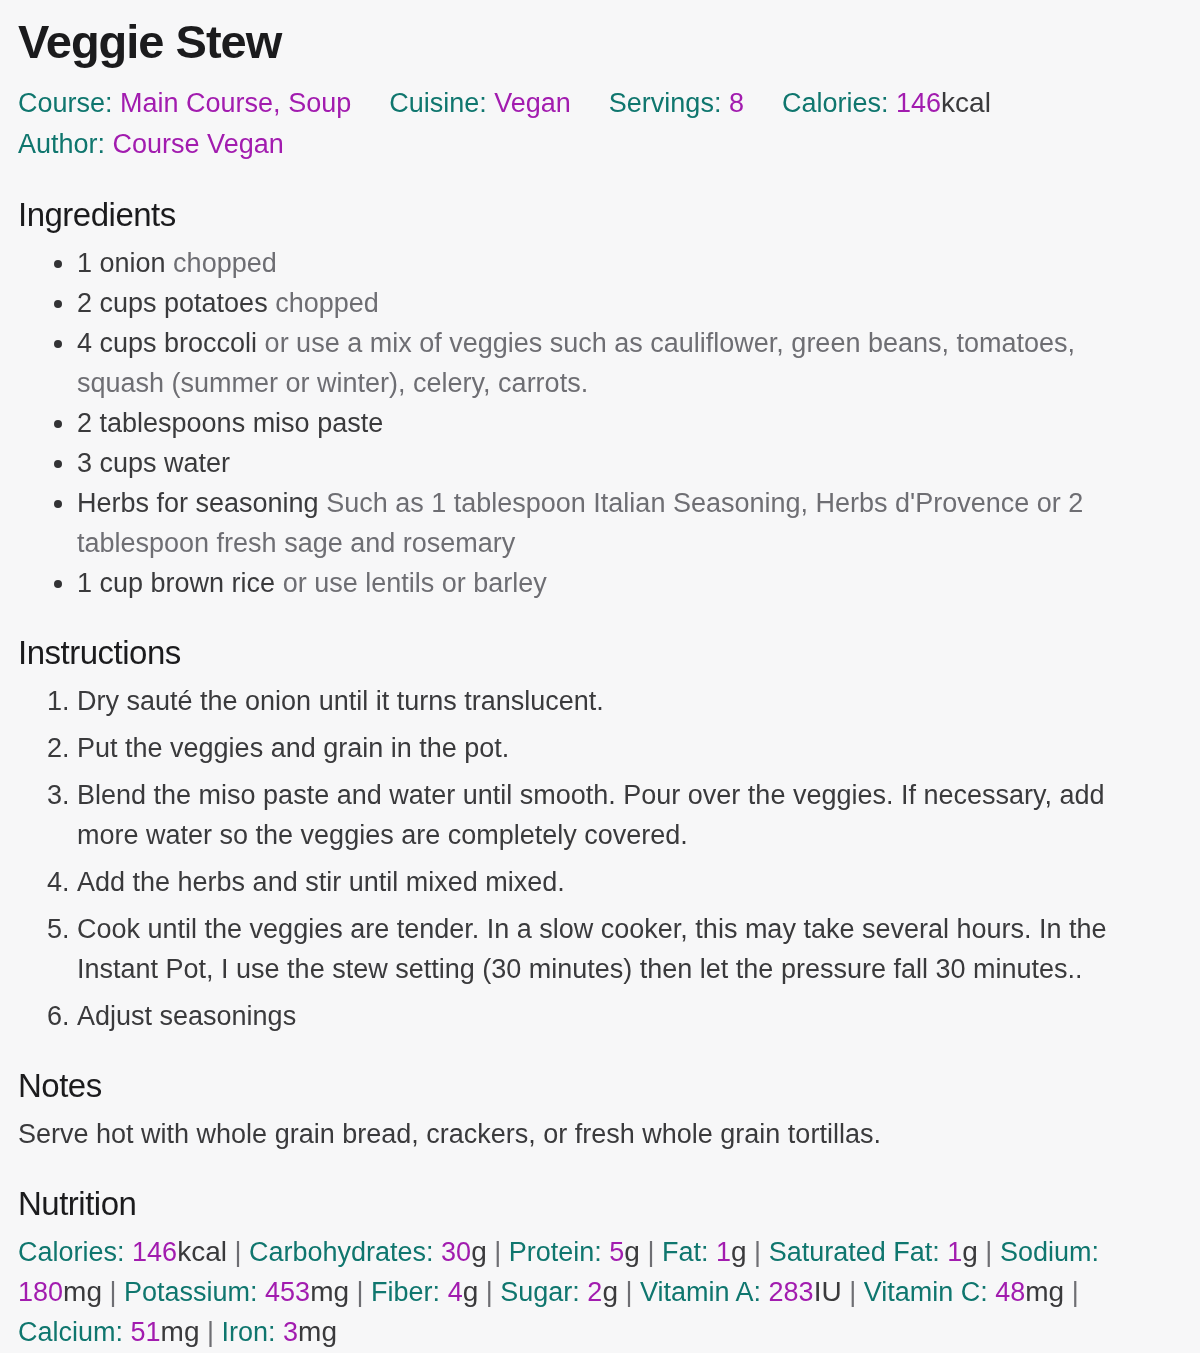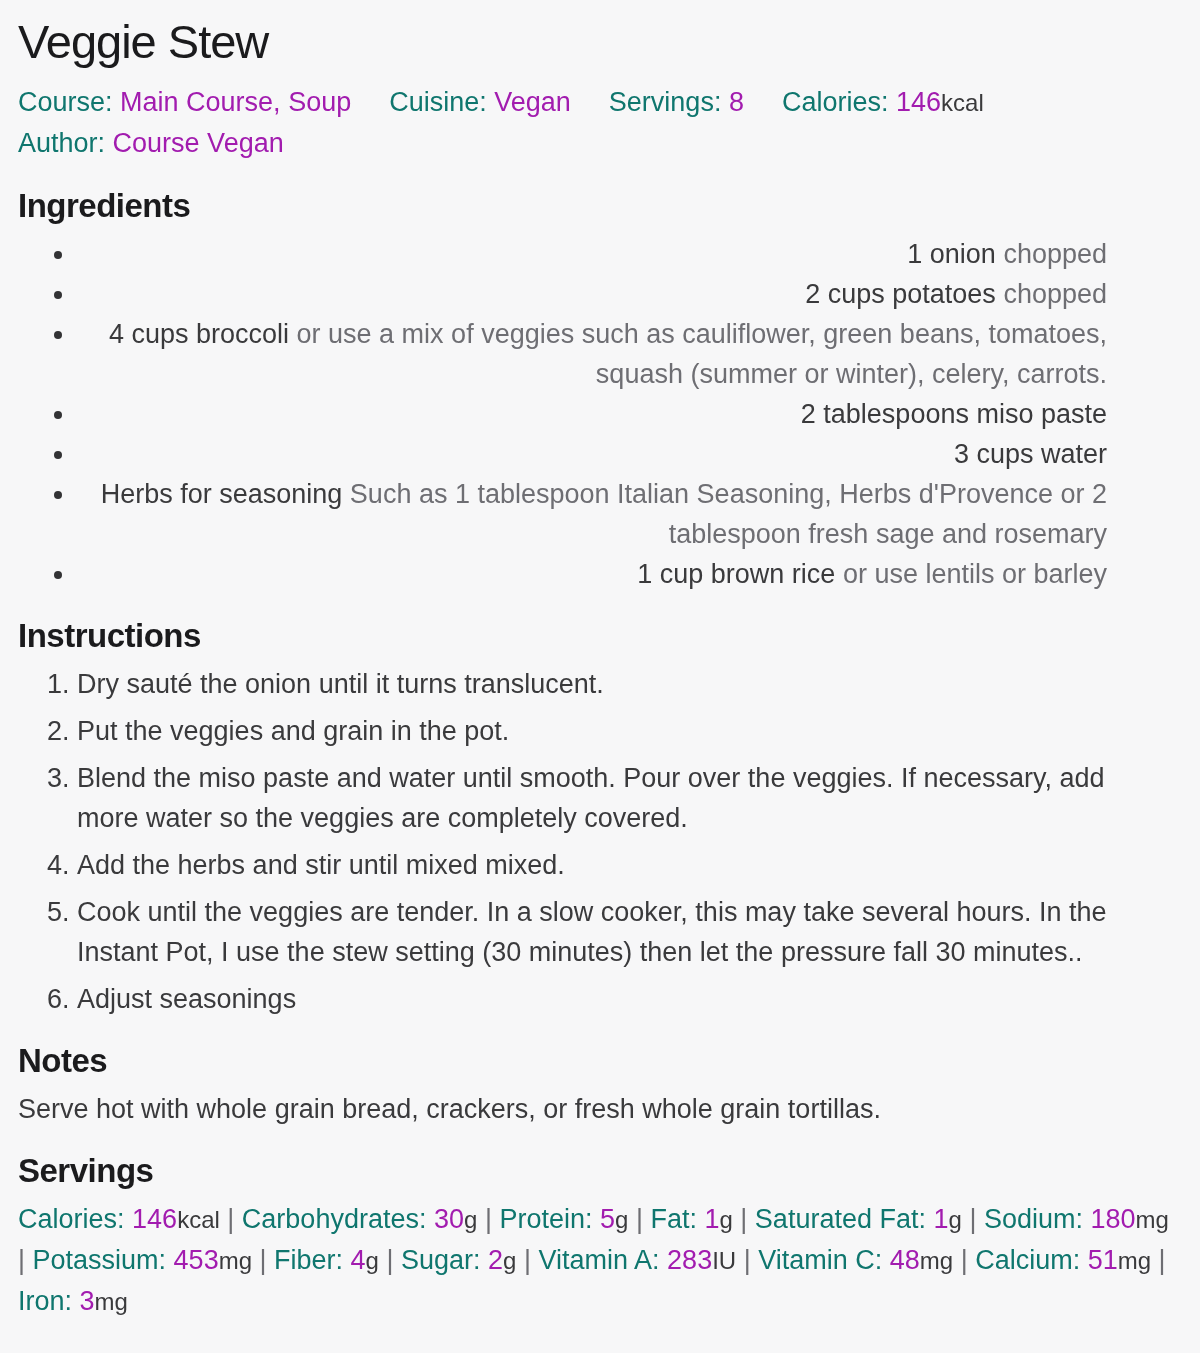--- a/index.html
+++ b/index.html
@@ -12,47 +12,46 @@
     box-sizing: border-box;
     padding: 0 18px;
     font-family: "Liberation Sans", sans-serif;
     color: #3a3a3c;
     font-size: 27px;
     line-height: 40px;
   }
   h1.recipe-title {
     font-size: 47px;
     line-height: 56px;
-    font-weight: 400;
+    font-weight: 700;
     letter-spacing: -1px;
     color: #1b1b1d;
     margin: 14px 0 12px 0;
   }
   h2.section-heading {
     font-size: 33px;
     line-height: 44px;
-    font-weight: 700;
+    font-weight: 400;
     letter-spacing: -0.5px;
     color: #1b1b1d;
-    margin: 20px 0 6px 0;
+    margin: 28px 0 6px 0;
   }
   .meta-row {
     font-size: 27px;
     line-height: 41px;
     color: #6e6e73;
   }
   .meta-item { margin-right: 38px; }
   .meta-item:last-child { margin-right: 0; }
   .label { color: #0f766e; }
   .value { color: #a21caf; }
-  .unit  { font-size: 24px; color: #3a3a3c; }
+  .unit  { font-size: 28px; color: #3a3a3c; }
   ul.ingredients-list {
     margin: 4px 0 8px 0;
     padding-left: 59px;
-    text-align: right;
   }
   ul.ingredients-list li {
     max-width: 1030px;
     color: #3a3a3c;
   }
   ul.ingredients-list li::marker { color: #333335; }
   .ing-note { color: #6e6e73; }
   ol.instructions-list {
     margin: 2px 0 0 0;
     padding-left: 59px;
@@ -105,16 +104,16 @@
       <li>Put the veggies and grain in the pot.</li>
       <li>Blend the miso paste and water until smooth. Pour over the veggies. If necessary, add more water so the veggies are completely covered.</li>
       <li>Add the herbs and stir until mixed mixed.</li>
       <li>Cook until the veggies are tender. In a slow cooker, this may take several hours. In the Instant Pot, I use the stew setting (30 minutes) then let the pressure fall 30 minutes..</li>
       <li>Adjust seasonings</li>
     </ol>
 
   <h2 class="section-heading">Notes</h2>
   <p class="notes-text">Serve hot with whole grain bread, crackers, or fresh whole grain tortillas.</p>
 
-  <h2 class="section-heading">Servings</h2>
+  <h2 class="section-heading">Nutrition</h2>
   <p class="nutrition-facts" id="nutrition-facts"><span class="label">Calories:</span> <span class="value">146</span><span class="unit">kcal</span><span class="nut-sep"> | </span><span class="label">Carbohydrates:</span> <span class="value">30</span><span class="unit">g</span><span class="nut-sep"> | </span><span class="label">Protein:</span> <span class="value">5</span><span class="unit">g</span><span class="nut-sep"> | </span><span class="label">Fat:</span> <span class="value">1</span><span class="unit">g</span><span class="nut-sep"> | </span><span class="label">Saturated Fat:</span> <span class="value">1</span><span class="unit">g</span><span class="nut-sep"> | </span><span class="label">Sodium:</span> <span class="value">180</span><span class="unit">mg</span><span class="nut-sep"> | </span><span class="label">Potassium:</span> <span class="value">453</span><span class="unit">mg</span><span class="nut-sep"> | </span><span class="label">Fiber:</span> <span class="value">4</span><span class="unit">g</span><span class="nut-sep"> | </span><span class="label">Sugar:</span> <span class="value">2</span><span class="unit">g</span><span class="nut-sep"> | </span><span class="label">Vitamin A:</span> <span class="value">283</span><span class="unit">IU</span><span class="nut-sep"> | </span><span class="label">Vitamin C:</span> <span class="value">48</span><span class="unit">mg</span><span class="nut-sep"> | </span><span class="label">Calcium:</span> <span class="value">51</span><span class="unit">mg</span><span class="nut-sep"> | </span><span class="label">Iron:</span> <span class="value">3</span><span class="unit">mg</span></p>
 
 </div>
 
 </body></html>

